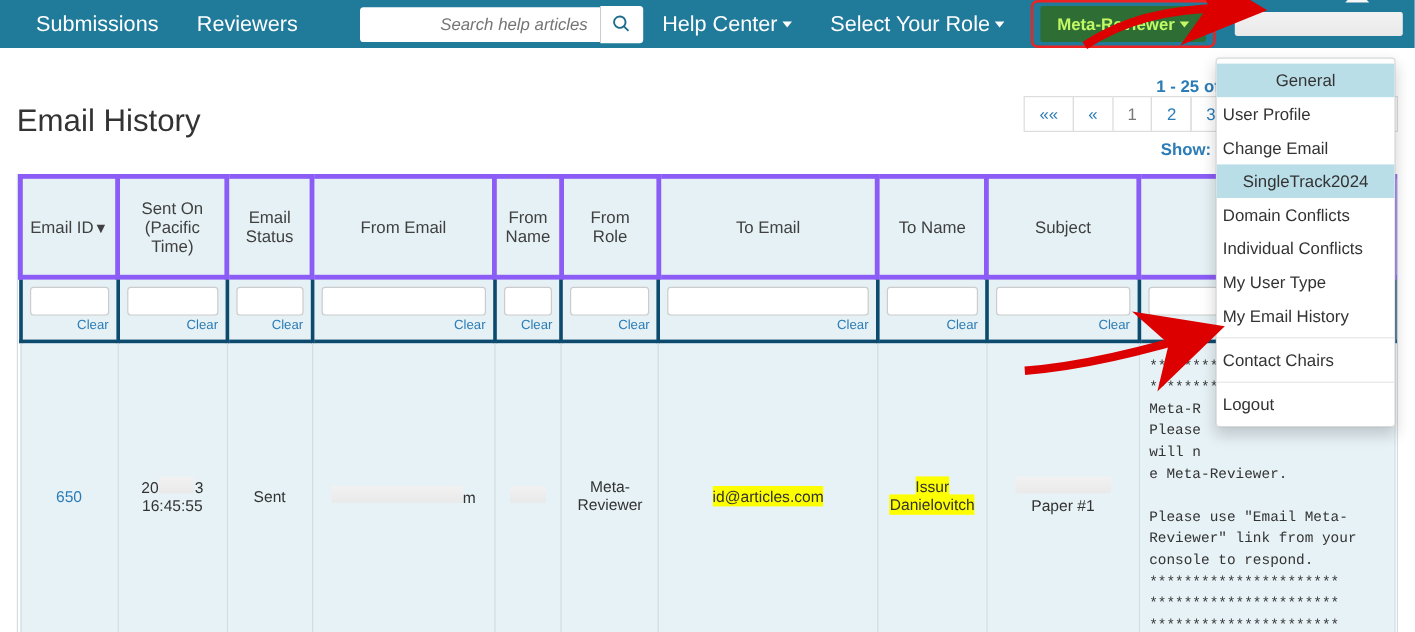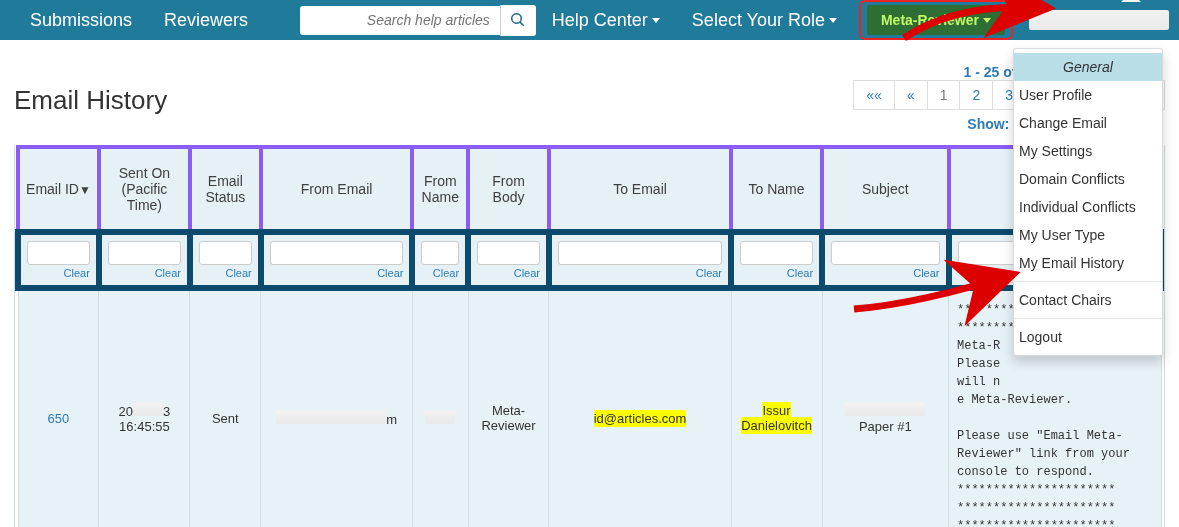--- a/index.html
+++ b/index.html
@@ -40,30 +40,30 @@
   .show-wrap{display:flex;align-items:center;margin-left:40px;}
   .show-label{color:var(--link);font-weight:bold;margin-right:8px;text-align:right;}
   .show-btn{border:1px solid #bbb;border-radius:3px;padding:5px 0;margin-left:6px;color:#999;background:#f4f4f4;cursor:pointer;font-size:13px;}
   .show-btn.active{background:var(--green);border-color:#1f4a25;color:#fff;}
   .extra-btn-area{width:170px;}
   
   
   .dropdown{position:absolute;right:16px;top:48px;width:148px;background:#fff;border:1px solid rgba(0,0,0,0.15);border-radius:3px;box-shadow:0 6px 12px rgba(0,0,0,0.18);padding:4px 0;z-index:200;}
   .dropdown .item{padding:6px 5px;font-size:14px;color:#333;cursor:pointer;}
   .dropdown .section{padding:6px 16px;text-align:center;font-size:14px;}
-  .dropdown .general{background:var(--highlight);font-style:italic;}
+  .dropdown .general{background:var(--highlight);}
   .dropdown .track{background:var(--highlight);text-align:center;}
   .dropdown .sep{height:1px;background:#e5e5e5;margin:4px 0;}
   
   
   .gridwrap{border:1px solid #d0dde2;border-top:none;margin:0 14px 14px 14px;overflow:hidden;background:#fff;position:relative;}
   table{border-collapse:collapse;width:100%;table-layout:fixed;}
   thead th{background:var(--table-header);border:4px solid #8b5cf6;padding:16px 6px;font-weight:400;font-size:14px;color:#404040;text-align:center;vertical-align:middle;}
   thead th .arrow-down{font-size:12px;}
-  .filter-row td{background:var(--table-header);border:6px solid #0c4a6e;padding:6px 6px 6px 6px;vertical-align:top;text-align:right;font-size:11px;}
+  .filter-row td{background:var(--table-header);border:3px solid #0c4a6e;padding:6px 6px 6px 6px;vertical-align:top;text-align:right;font-size:11px;}
   .filter-row input{width:100%;height:24px;border:1px solid #ccc;border-radius:3px;padding:0 4px;box-sizing:border-box;margin-bottom:2px;}
   .filter-row .clear{color:var(--link);cursor:pointer;font-size:11px;}
   tbody td{border:1px solid #d0dde2;padding:10px 8px;font-size:13px;text-align:center;vertical-align:middle;background:var(--row-alt);}
   .idlink{color:var(--link);}
   .hl{background:var(--yellow);padding:1px 0;}
   .redact{background:linear-gradient(#f2f2f2,#e9e9e9);color:transparent;border-radius:2px;display:inline-block;height:14px;}
   .bodycell{font-family:"Consolas","Courier New",monospace;font-size:12px;white-space:pre-wrap;text-align:left;line-height:1.5;color:#333;}
   
   
   .big-arrow{position:absolute;z-index:300;pointer-events:none;}
@@ -144,21 +144,21 @@
       <span class="show-btn">100</span>
     </div>
     <div class="extra-btn-area"></div>
   </div>
 </div>
 
 <div class="dropdown">
   <div class="section general">General</div>
   <div class="item">User Profile</div>
   <div class="item">Change Email</div>
-  <div class="item">My Settings</div>
+  <div class="section track">SingleTrack2024</div>
   <div class="item">Domain Conflicts</div>
   <div class="item">Individual Conflicts</div>
   <div class="item">My User Type</div>
   <div class="item">My Email History</div>
   <div class="sep"></div>
   <div class="item">Contact Chairs</div>
   <div class="sep"></div>
   <div class="item">Logout</div>
 </div>
 
@@ -187,21 +187,21 @@
     <col class="c-subj">
         <col class="c-body">
   </colgroup>
   <thead>
     <tr>
       <th><span>Email ID</span><span class="arrow-down">▼</span></th>
       <th>Sent On (Pacific Time)</th>
       <th>Email Status</th>
       <th>From Email</th>
       <th>From Name</th>
-      <th>From Body</th>
+      <th>From Role</th>
       <th>To Email</th>
       <th>To Name</th>
       <th>Subject</th>
       <th>Body</th>
     </tr>
     <tr class="filter-row">
       <td><input style=""><span class="clear">Clear</span></td>
       <td><input style=""><span class="clear">Clear</span></td>
       <td><input style=""><span class="clear">Clear</span></td>
       <td><input style=""><span class="clear">Clear</span></td>

